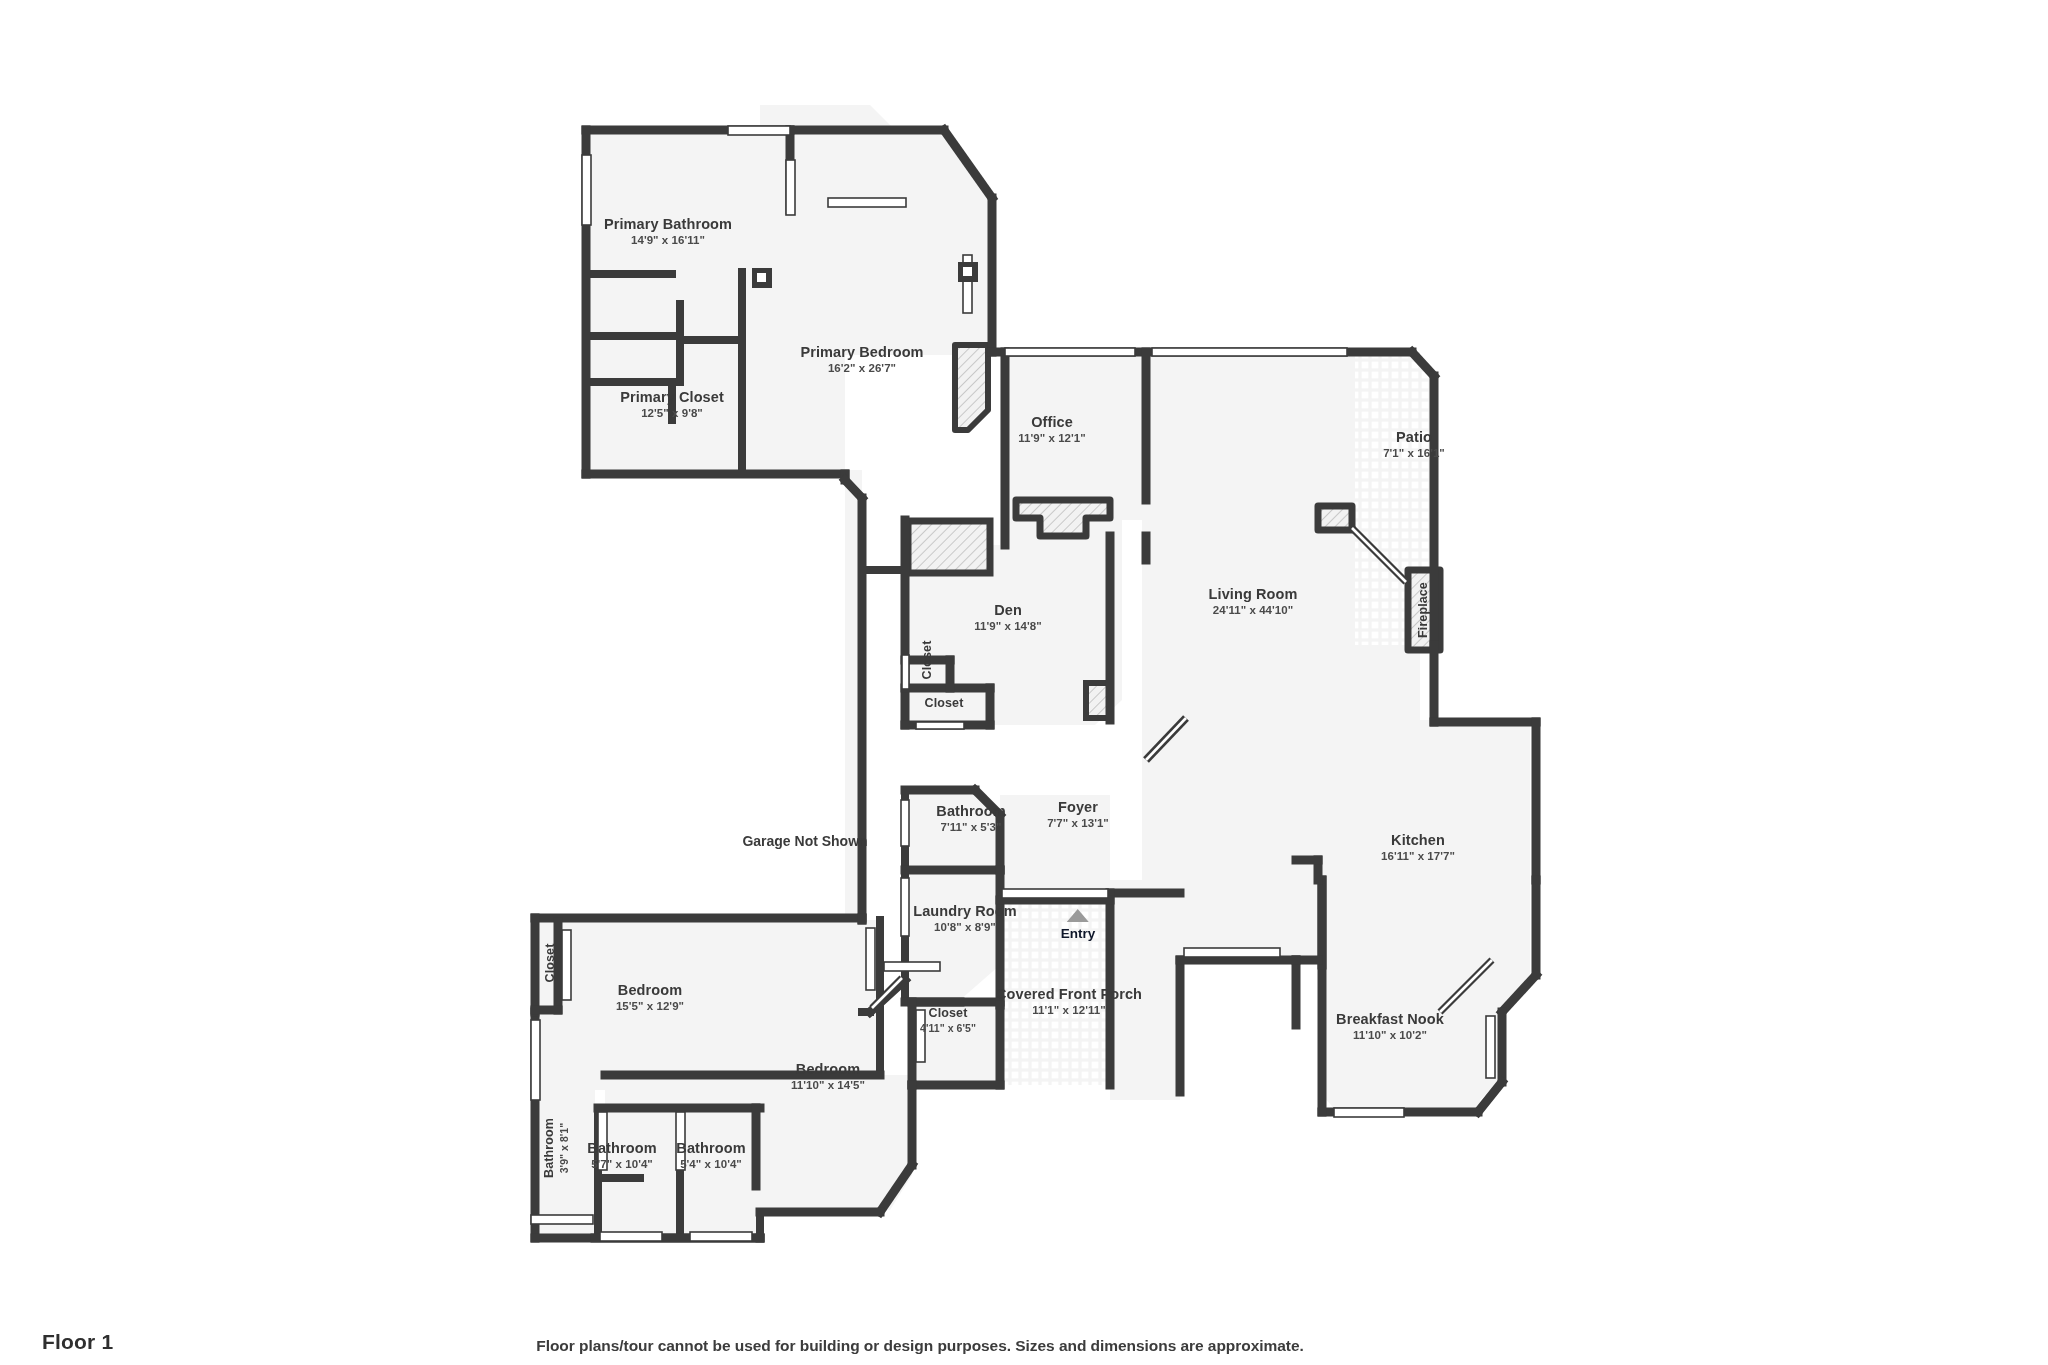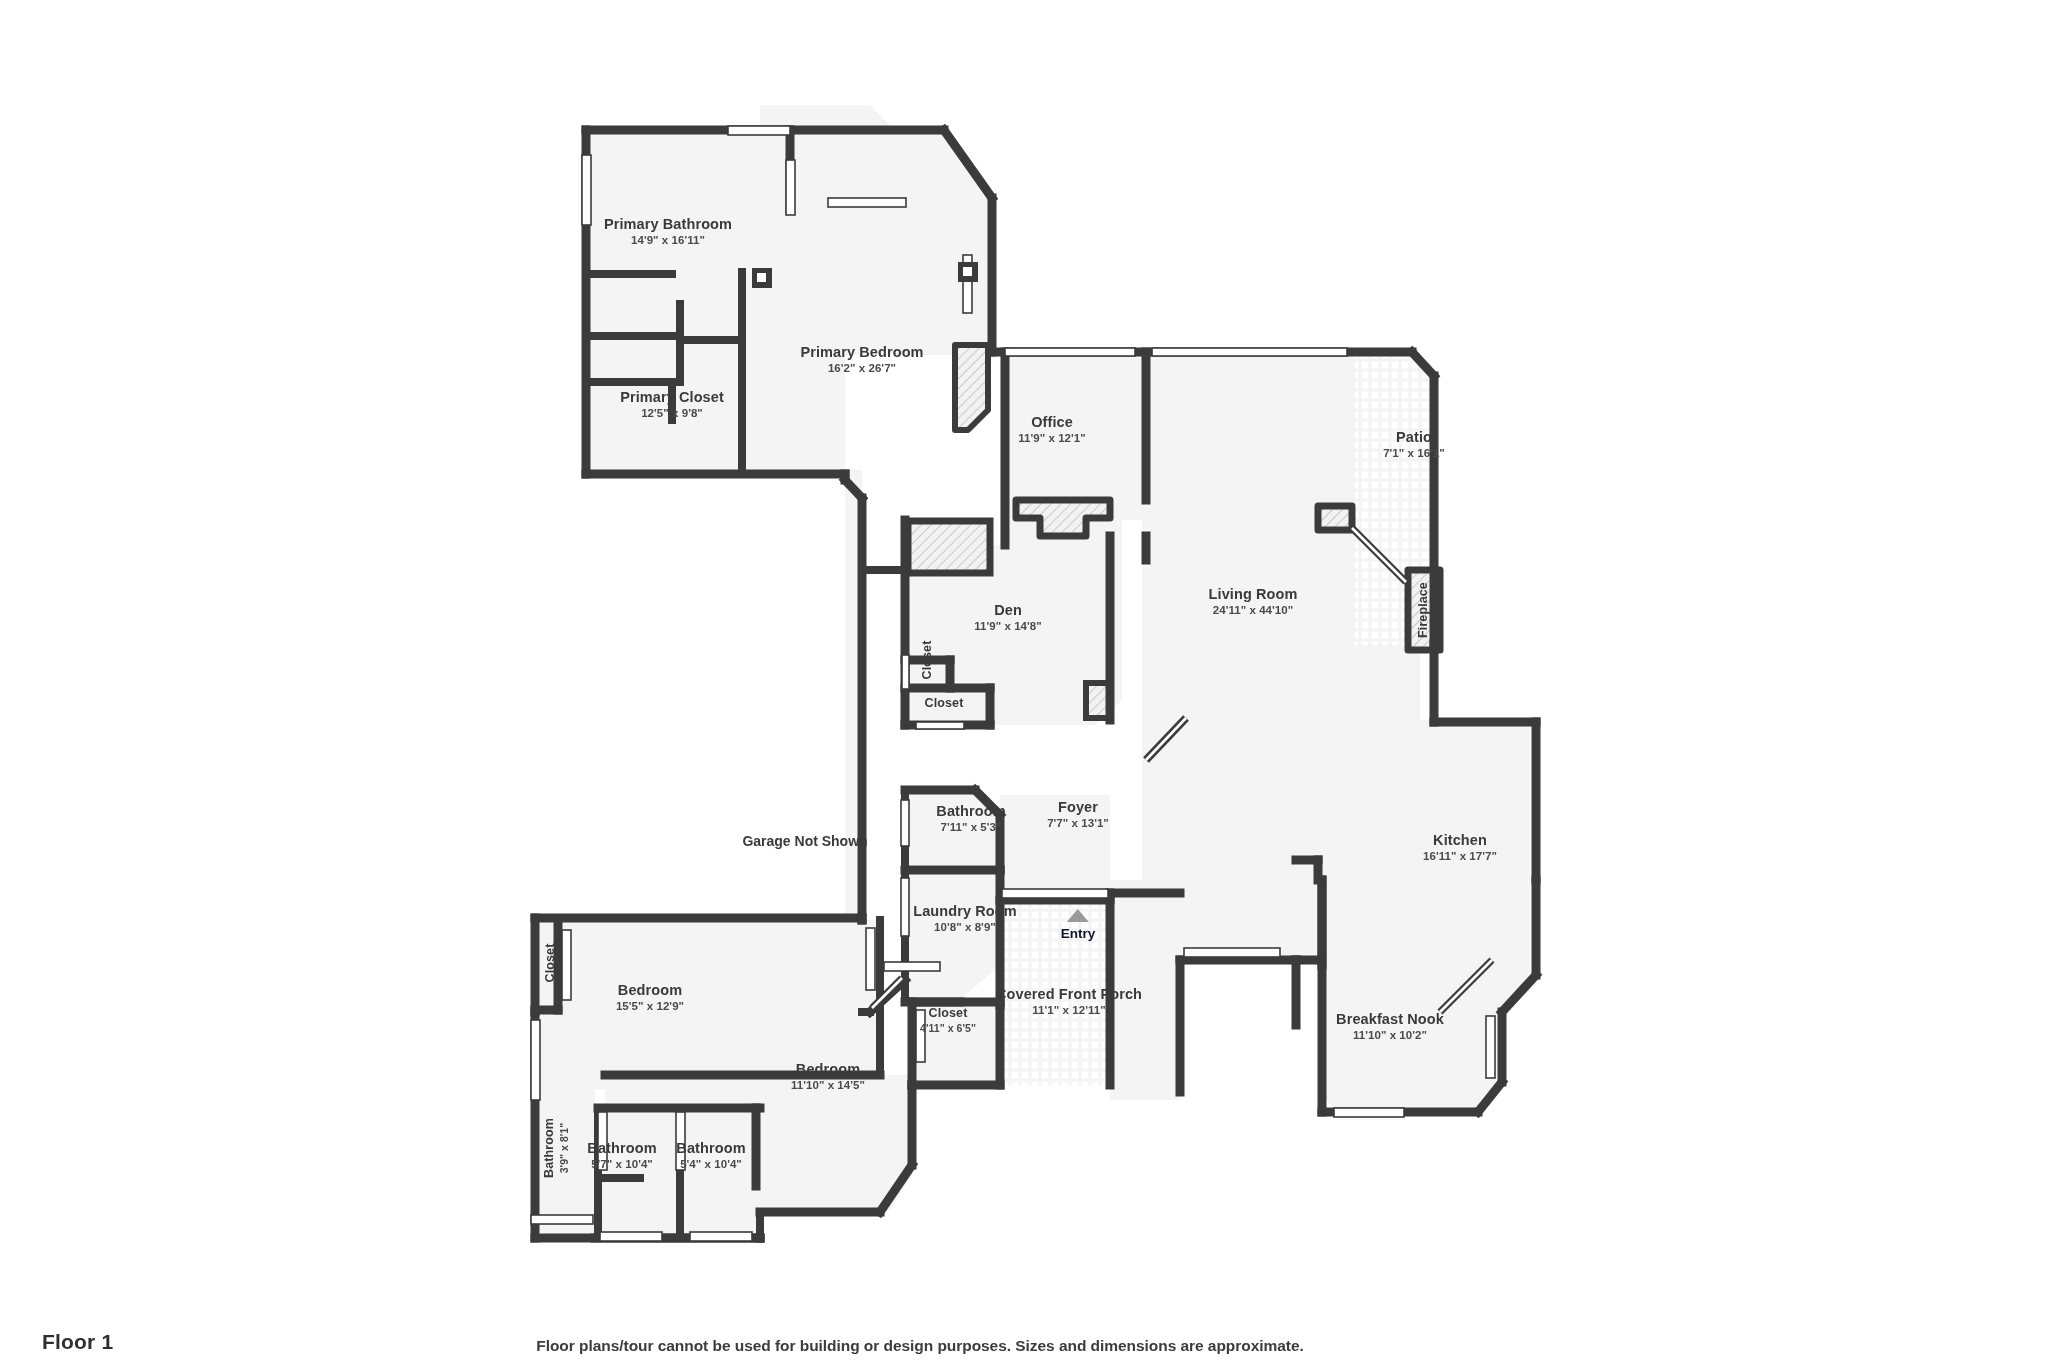--- a/index.html
+++ b/index.html
@@ -477,21 +477,21 @@
         <span class="rdim">7'1" x 16'1"</span>
       </div>
       <div class="room-label" style="left: 1253px; top: 602px;">
         <span class="rname">Living Room</span>
         <span class="rdim">24'11" x 44'10"</span>
       </div>
       <div class="room-label" style="left: 1008px; top: 618px;">
         <span class="rname">Den</span>
         <span class="rdim">11'9" x 14'8"</span>
       </div>
-      <div class="room-label" style="left: 1418px; top: 848px; margin-left: 42px;">
+      <div class="room-label" style="left: 1418px; top: 848px;">
         <span class="rname">Kitchen</span>
         <span class="rdim">16'11" x 17'7"</span>
       </div>
       <div class="room-label" style="left: 1390px; top: 1027px;">
         <span class="rname">Breakfast Nook</span>
         <span class="rdim">11'10" x 10'2"</span>
       </div>
       <div class="room-label" style="left: 1078px; top: 815px;">
         <span class="rname">Foyer</span>
         <span class="rdim">7'7" x 13'1"</span>

